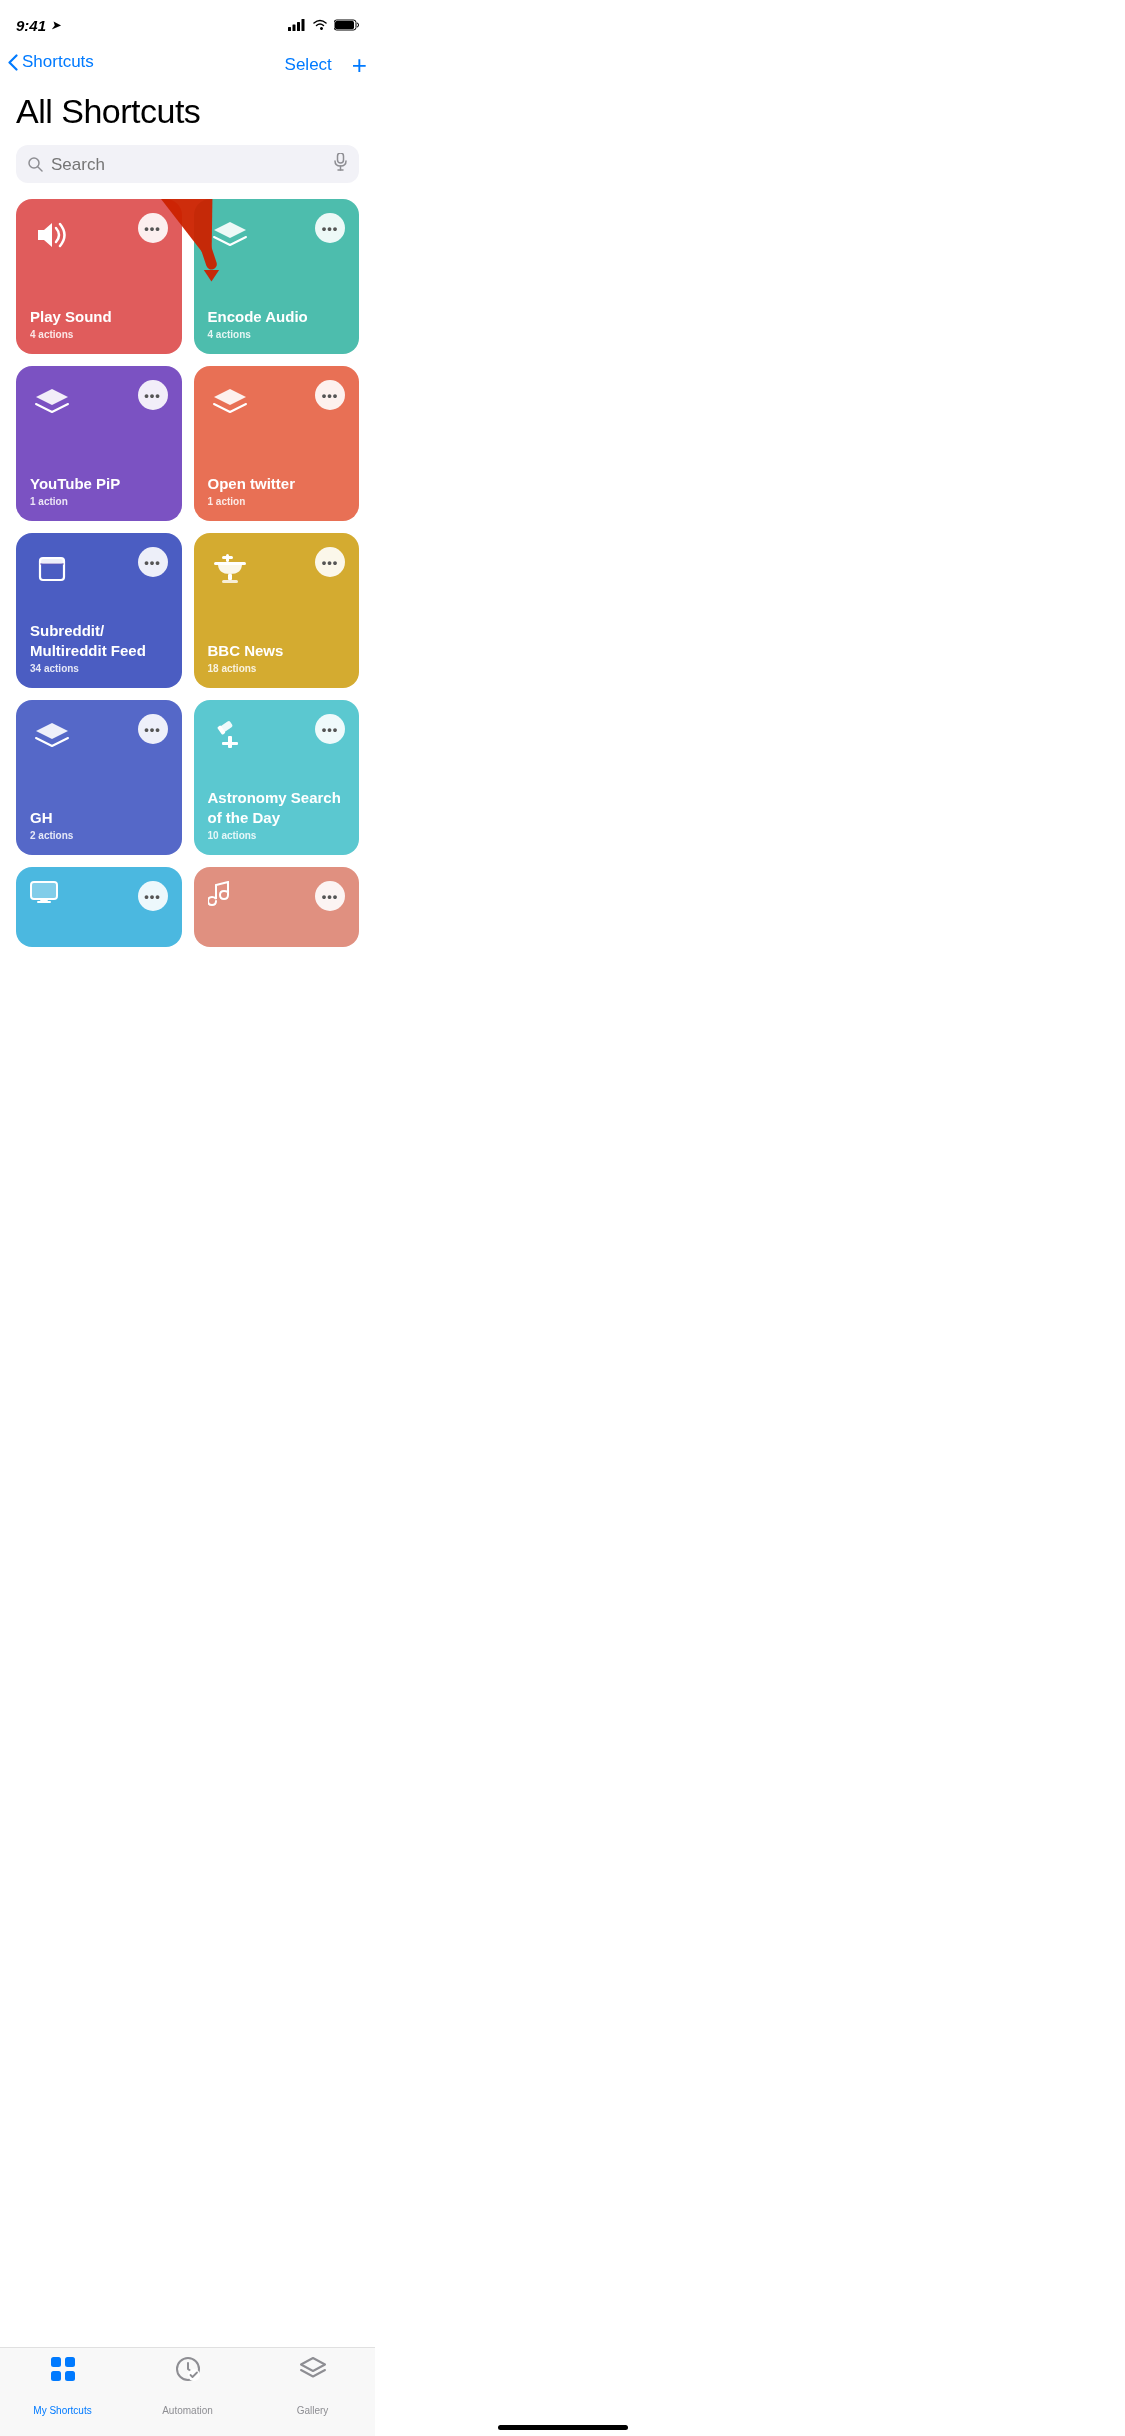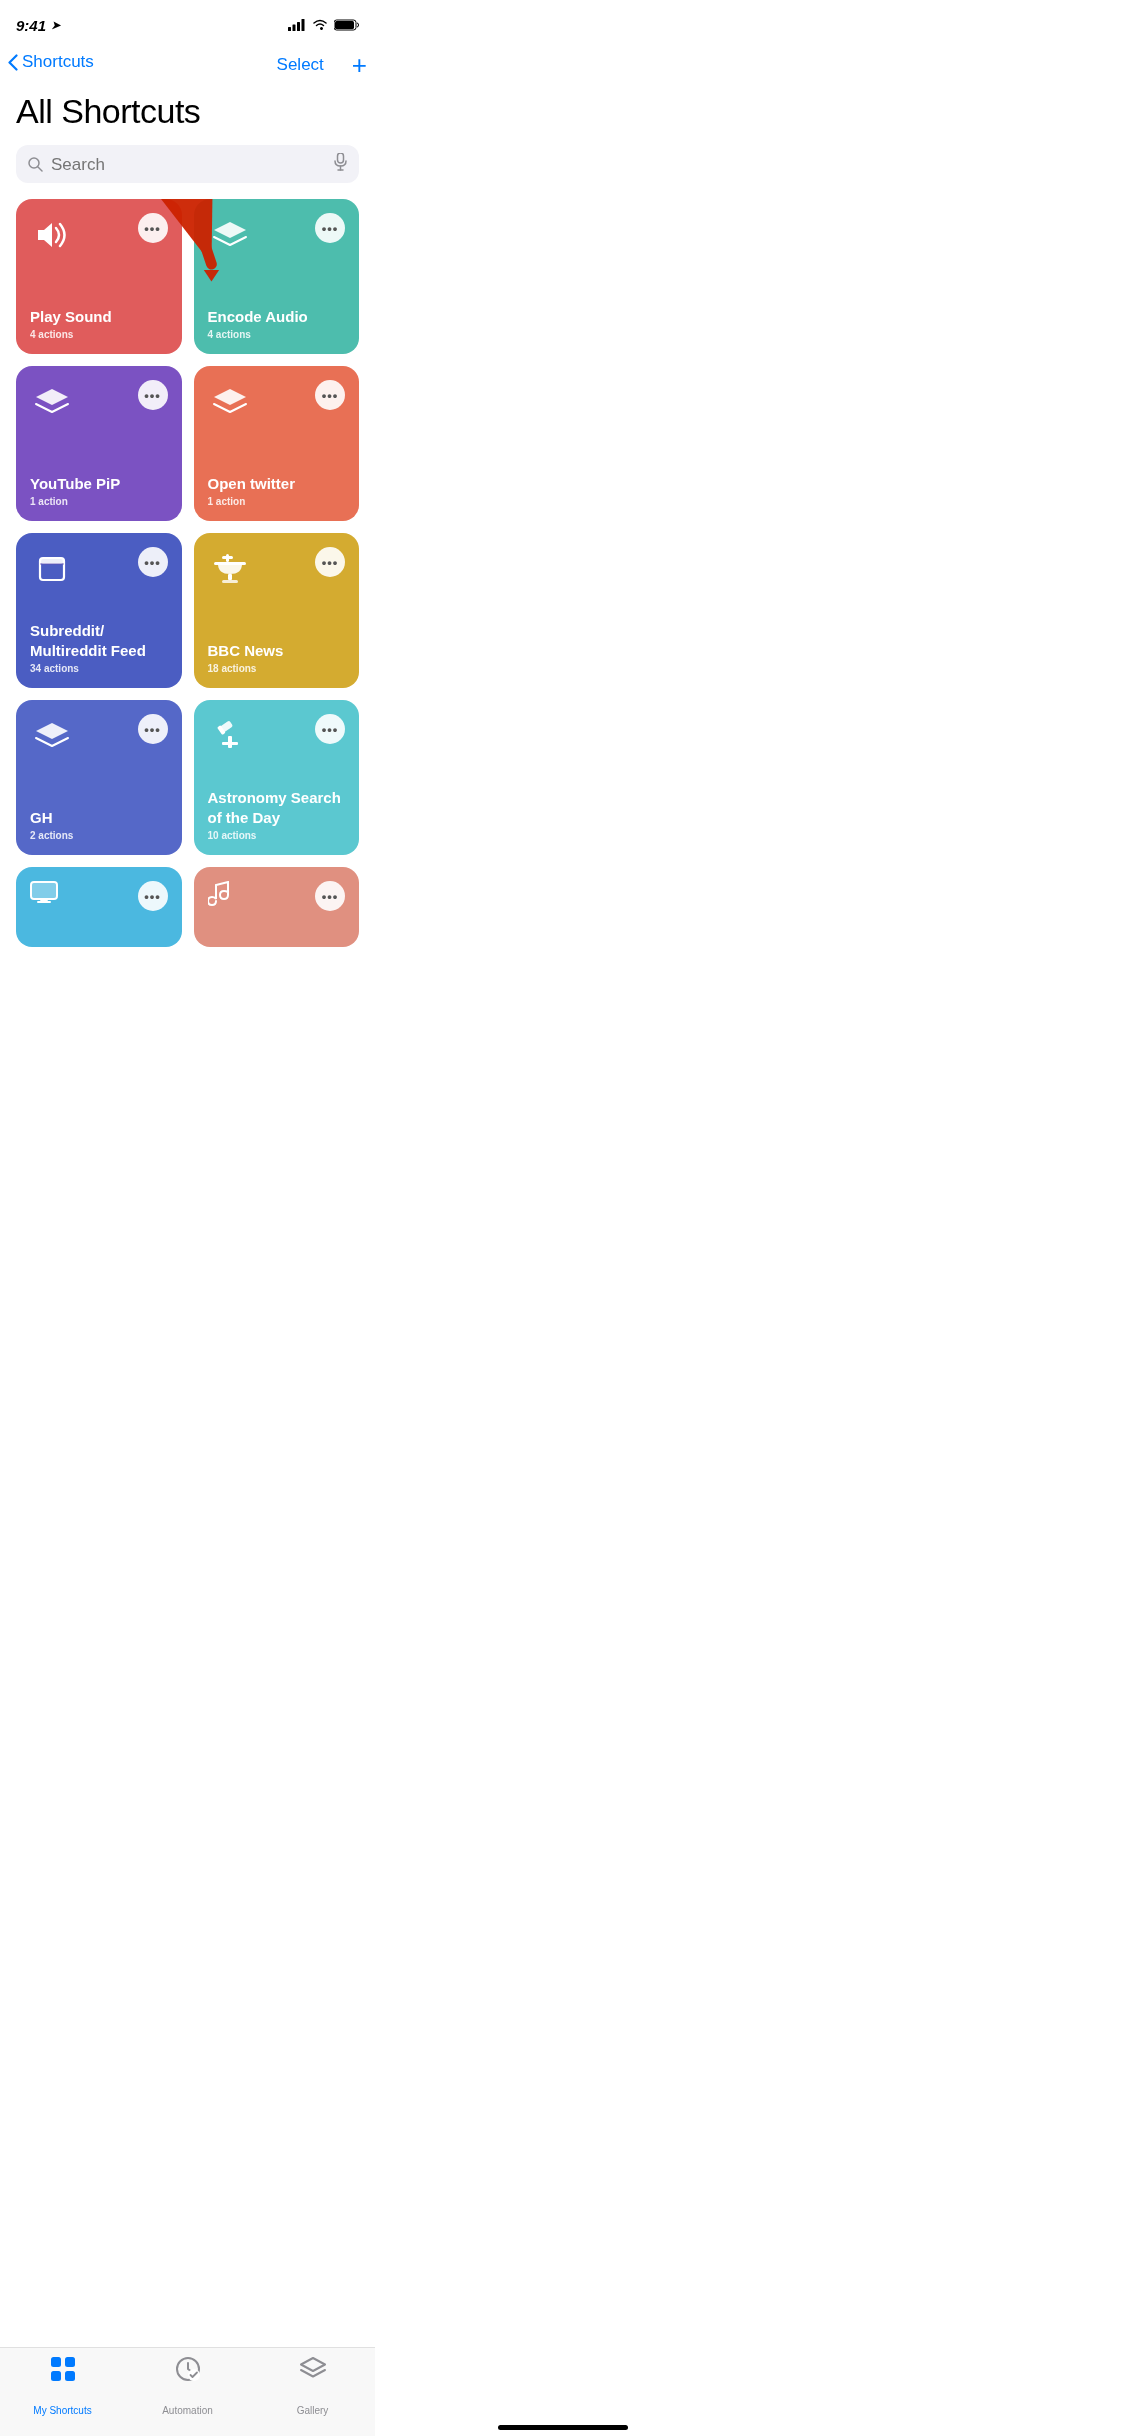--- a/index.html
+++ b/index.html
@@ -47,21 +47,21 @@
       display: flex;
       align-items: center;
       gap: 4px;
       color: #007AFF;
       font-size: 17px;
       cursor: pointer;
     }
     .nav-actions {
       display: flex;
       align-items: center;
-      gap: 28px;
+      gap: 20px;
     }
     .nav-select {
       color: #007AFF;
       font-size: 17px;
       cursor: pointer;
     }
     .nav-plus {
       color: #007AFF;
       font-size: 24px;
       font-weight: 300;

